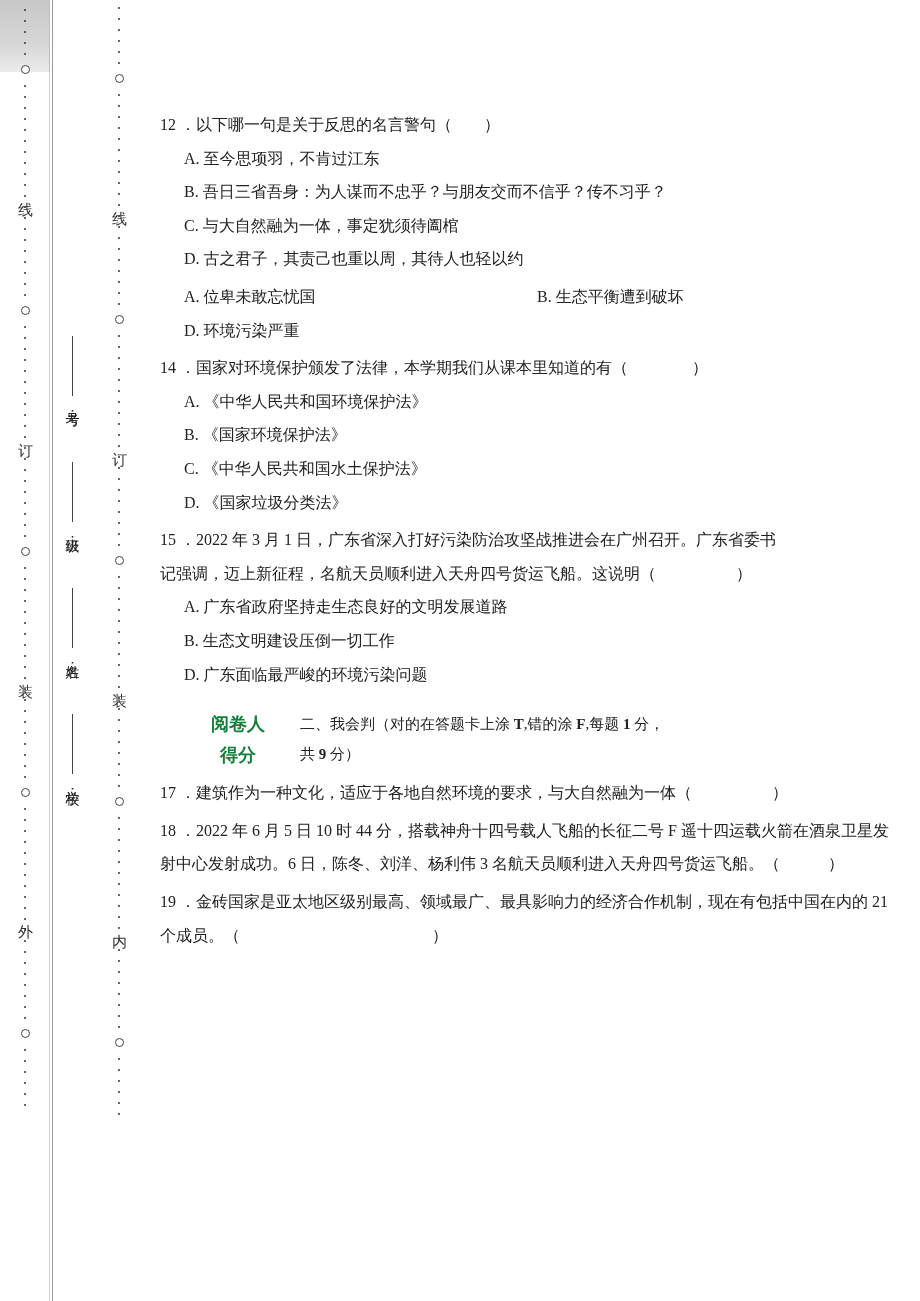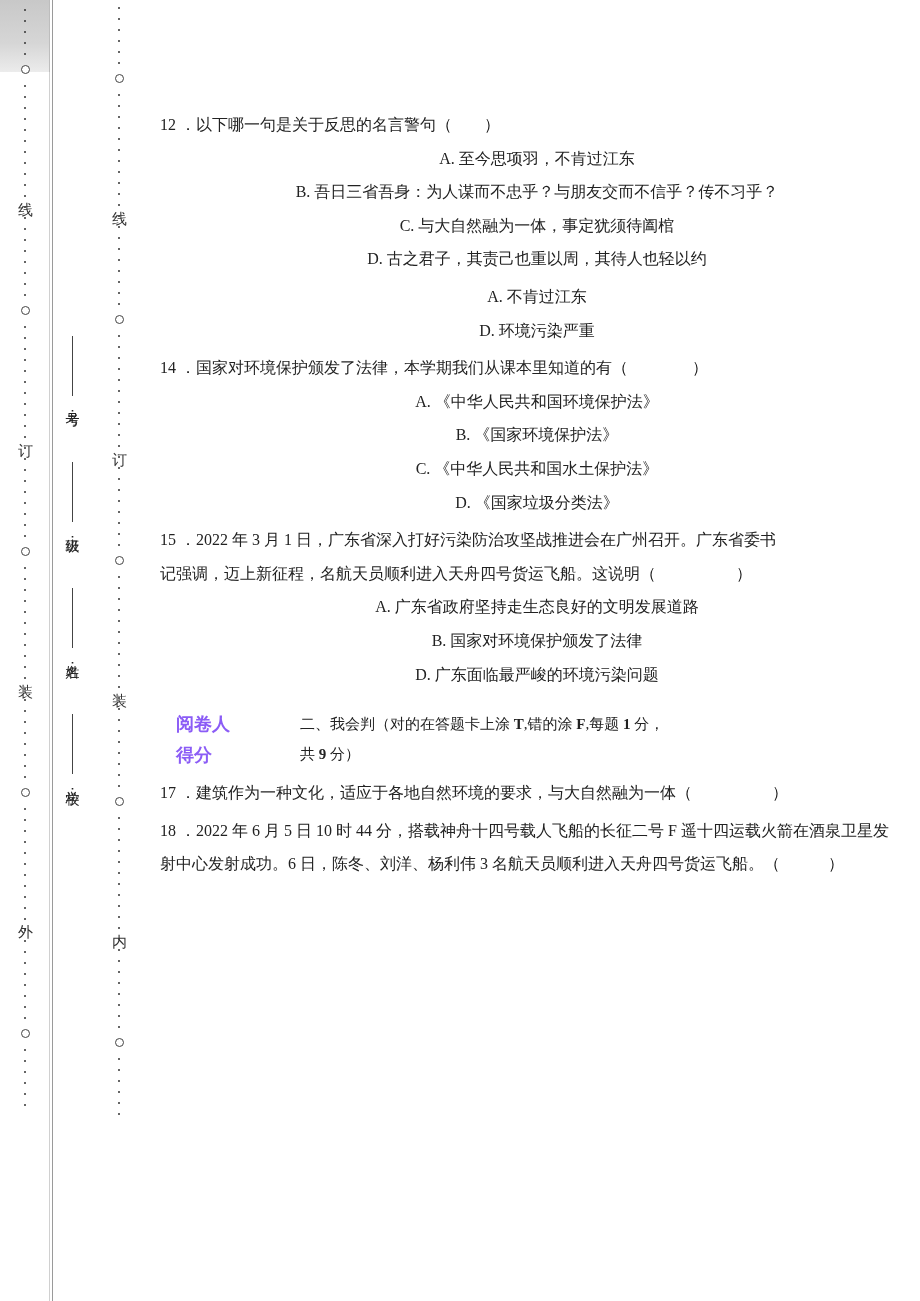--- a/index.html
+++ b/index.html
@@ -27,27 +27,27 @@
 
   .stack-outer { position: absolute; top: 0; left: 0; width: 100%; display: flex; flex-direction: column; align-items: center; padding-top: 4px; }
   .stack-inner { position: absolute; top: 330px; left: 0; width: 100%; display: flex; flex-direction: column; align-items: center; }
   .subgroup { display: flex; flex-direction: column; align-items: center; }
 
   .gutter-stack { position: absolute; top: 2px; left: 0; width: 100%; display: flex; flex-direction: column; align-items: center; }
 
   
   .content { position: absolute; left: 160px; right: 30px; top: 80px; font-size: 16px; color: #222; line-height: 2.1; margin-top: 28px; }
   .q { margin-bottom: 4px; }
-  .indent { padding-left: 24px; text-align: center; }
+  .indent { padding-left: 24px; }
   .opt-pair { display: flex; }
   .opt-pair > div { flex: 1; }
 
   .section-box { margin-top: 18px; margin-bottom: 6px; }
   .section-row { display: flex; align-items: center; }
-  .section-left { width: 140px; padding-left: 16px; font-size: 18px; font-weight: 600; color: #8b5cf6; line-height: 1.7; }
+  .section-left { width: 140px; padding-left: 16px; font-size: 18px; font-weight: 600; color: #15803d; line-height: 1.7; text-align: center; }
   .section-title { flex: 1; font-size: 15px; line-height: 1.7; }
   .section-title .bold { font-weight: 700; }
 </style>
 </head>
 <body>
 
 <div class="page">
 
   <div class="col-outer">
     <div class="shade-top"></div>
@@ -293,40 +293,41 @@
     <div class="q">
       <div>12 ．以下哪一句是关于反思的名言警句（　　）</div>
       <div class="indent">A. 至今思项羽，不肯过江东</div>
       <div class="indent">B. 吾日三省吾身：为人谋而不忠乎？与朋友交而不信乎？传不习乎？</div>
       <div class="indent">C. 与大自然融为一体，事定犹须待阖棺</div>
       <div class="indent">D. 古之君子，其责己也重以周，其待人也轻以约</div>
     </div>
 
     <div class="q">
       <div class="opt-pair indent">
-        <div>A. 不肯过江东</div>
+        <div>A. 位卑未敢忘忧国</div>
+        <div>B. 生态平衡遭到破坏</div>
       </div>
       <div class="opt-pair indent">
         <div>D. 环境污染严重</div>
       </div>
     </div>
 
     <div class="q">
       <div>14 ．国家对环境保护颁发了法律，本学期我们从课本里知道的有（　　　　）</div>
       <div class="indent">A. 《中华人民共和国环境保护法》</div>
       <div class="indent">B. 《国家环境保护法》</div>
       <div class="indent">C. 《中华人民共和国水土保护法》</div>
       <div class="indent">D. 《国家垃圾分类法》</div>
     </div>
 
     <div class="q">
       <div>15 ．2022 年 3 月 1 日，广东省深入打好污染防治攻坚战推进会在广州召开。广东省委书</div>
       <div>记强调，迈上新征程，名航天员顺利进入天舟四号货运飞船。这说明（　　　　　）</div>
       <div class="indent">A. 广东省政府坚持走生态良好的文明发展道路</div>
-      <div class="indent">B. 国家对环境保护颁发了法律</div>
+      <div class="indent">B. 生态文明建设压倒一切工作</div>
       <div class="indent">D. 广东面临最严峻的环境污染问题</div>
     </div>
 
     <div class="section-box">
       <div class="section-row">
         <div class="section-left">
           <div>阅卷人</div>
         </div>
         <div class="section-title">
           <span>二、我会判（对的在答题卡上涂 </span><span class="bold">T</span><span>,错的涂 </span><span class="bold">F</span><span>,每题 </span><span class="bold">1</span><span> 分，</span>
@@ -337,16 +338,17 @@
           <div>得分</div>
         </div>
         <div class="section-title">
           <span>共 </span><span class="bold">9</span><span> 分）</span>
         </div>
       </div>
     </div>
 
     <div class="q">17 ．建筑作为一种文化，适应于各地自然环境的要求，与大自然融为一体（　　　　　）</div>
     <div class="q">18 ．2022 年 6 月 5 日 10 时 44 分，搭载神舟十四号载人飞船的长征二号 F 遥十四运载火箭在酒泉卫星发射中心发射成功。6 日，陈冬、刘洋、杨利伟 3 名航天员顺利进入天舟四号货运飞船。（　　　）</div>
+    <div class="q">19 ．金砖国家是亚太地区级别最高、领域最广、最具影响力的经济合作机制，现在有包括中国在内的 21 个成员。（　　　　　　　　　　　　）</div>
 
   </div>
 
 </div>
 
 </body></html>

